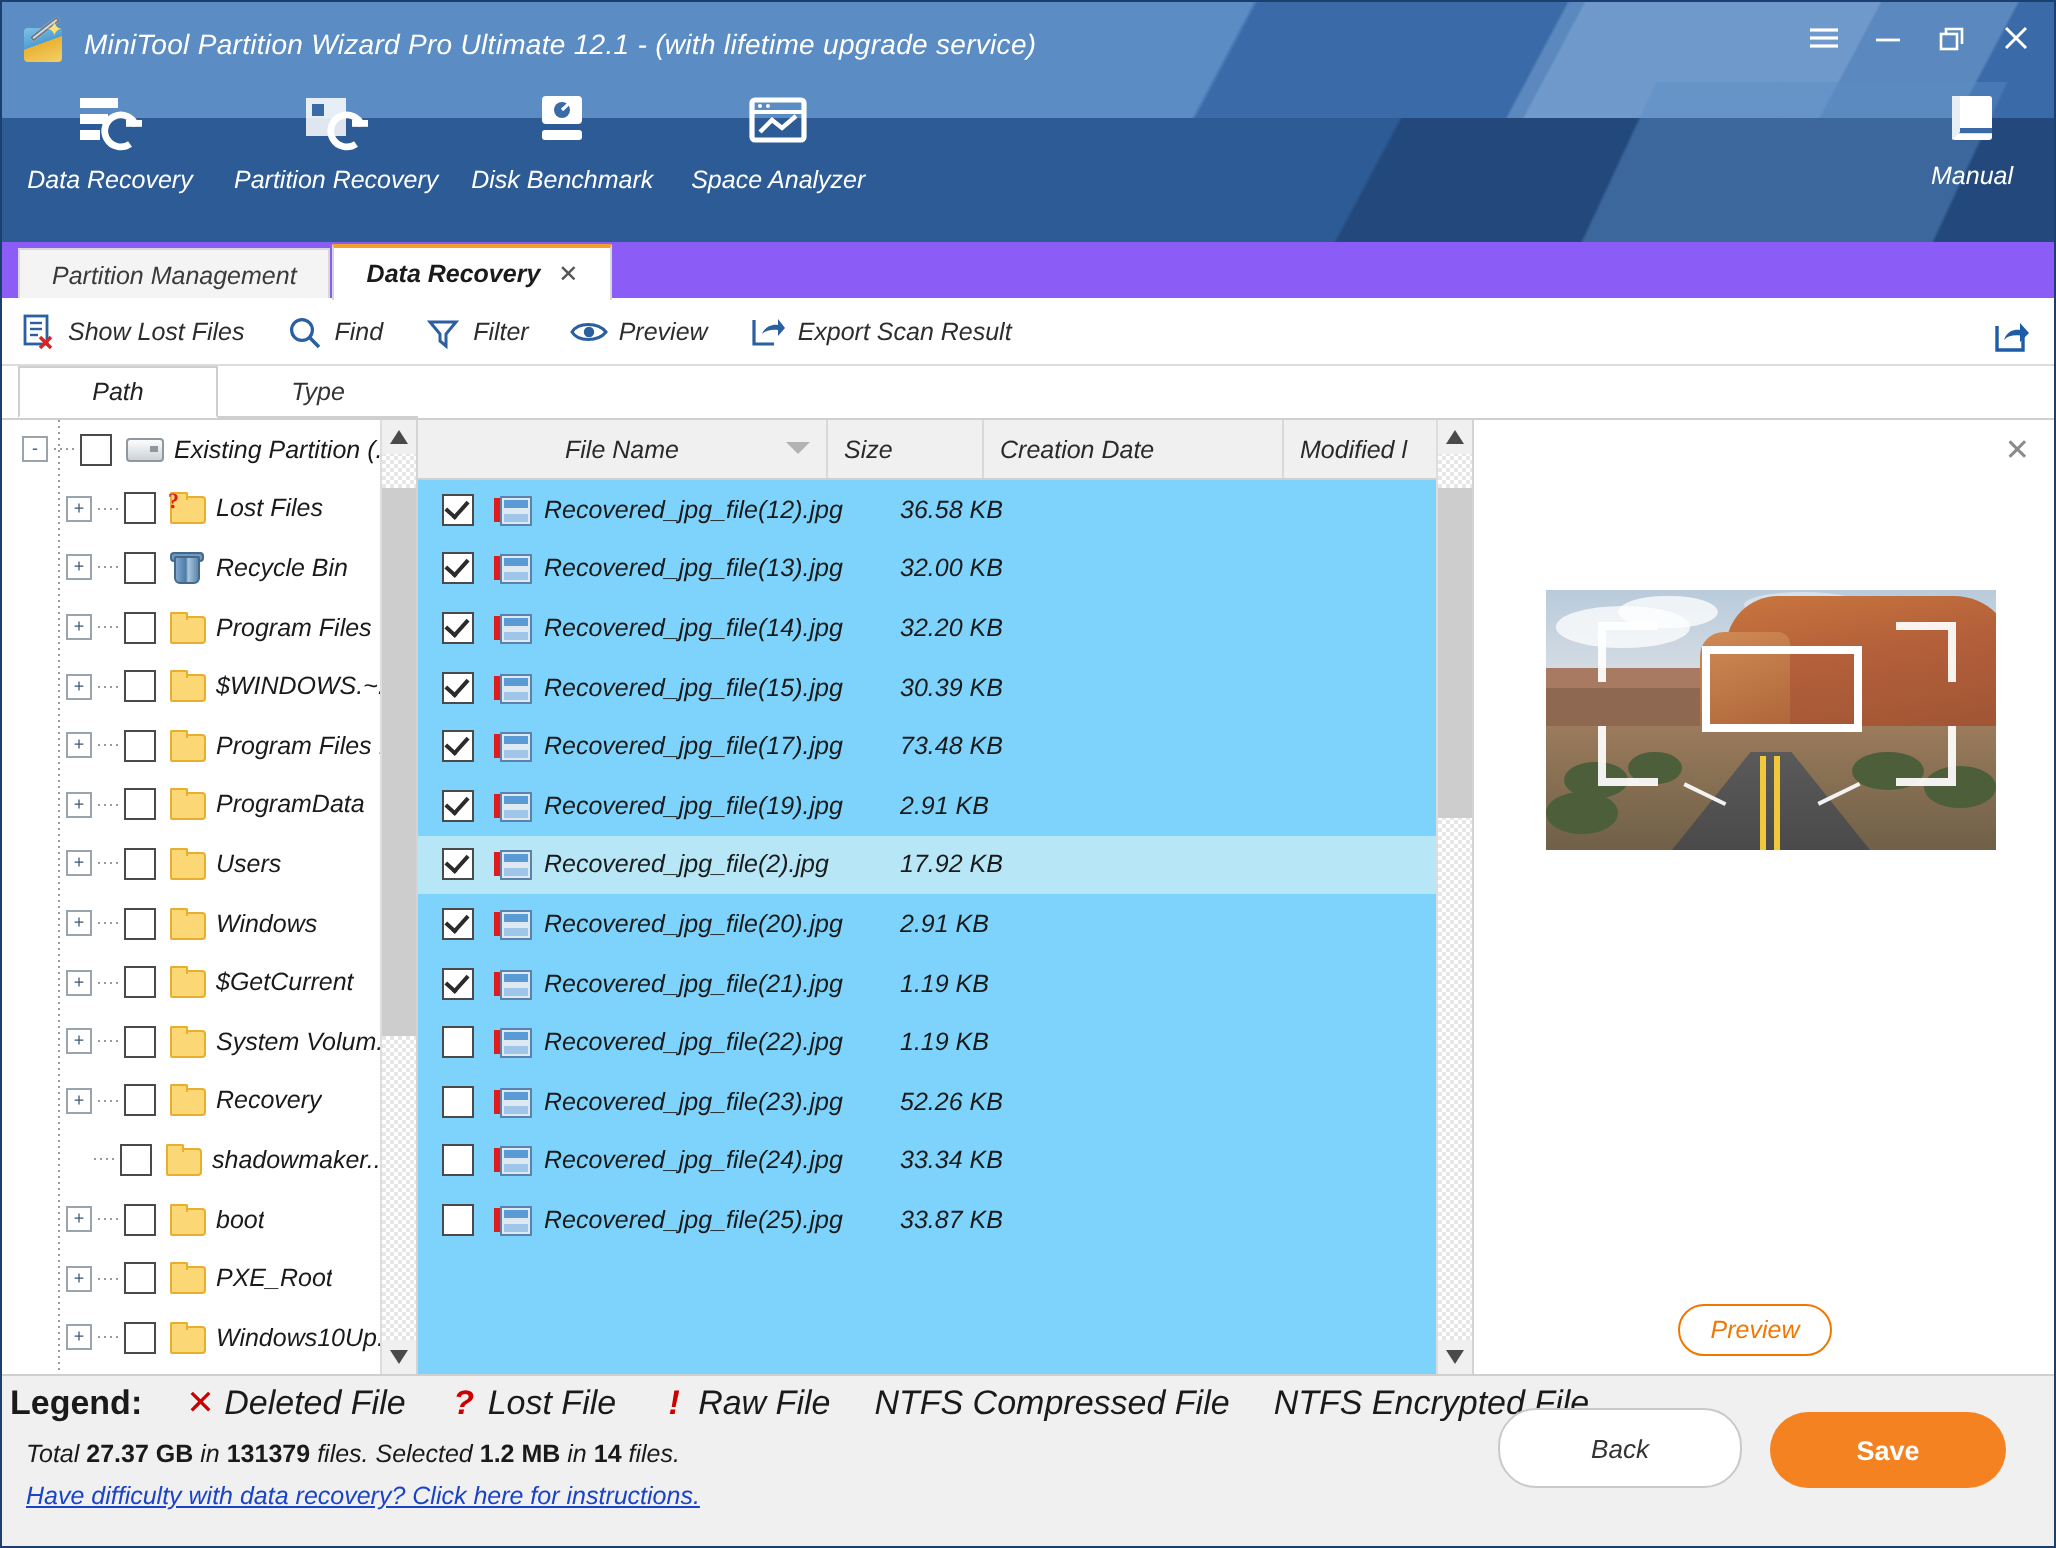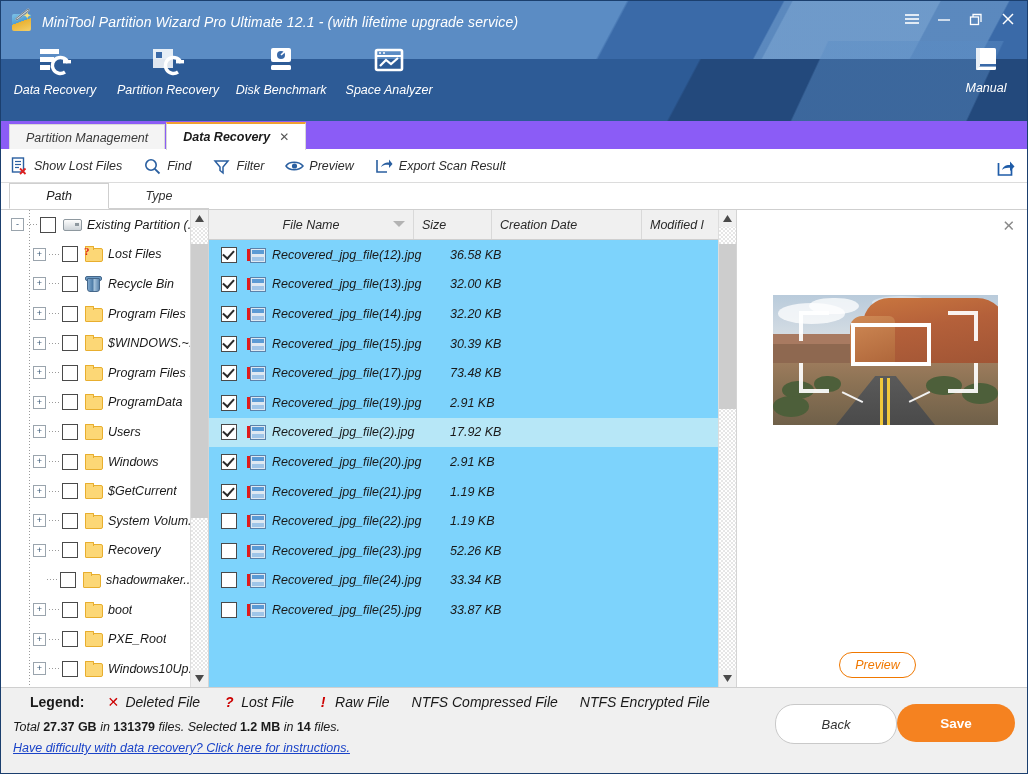--- a/index.html
+++ b/index.html
@@ -196,32 +196,32 @@
        display:flex;align-items:center;justify-content:center;cursor:default;box-sizing:border-box;}
 
   .meta{position:absolute;left:38px;top:516px;width:240px;}
   .mrow{display:flex;height:25px;align-items:center;font-size:12.5px;font-style:italic;color:#1a1a1a;}
   .mkey{width:92px;flex:0 0 92px;}
   .mval{flex:1 1 auto;white-space:nowrap;}
 
   
   .footer{flex:0 0 86px;height:86px;background:#f0f0f0;border-top:1px solid #cfcfcf;
           position:relative;box-sizing:border-box;}
-  .legend{display:flex;align-items:center;height:24px;padding:2px 0 0 29px;font-size:14px;}
+  .legend{display:flex;align-items:center;height:24px;padding:2px 0 0 4px;font-size:17px;}
   .legend .ttl{font-weight:bold;font-style:normal;color:#1a1a1a;margin-right:22px;}
   .lgi{display:flex;align-items:center;margin-right:22px;font-style:italic;color:#1a1a1a;}
   .lgi .mk{width:14px;text-align:center;font-weight:bold;margin-right:5px;}
   .mk.x{color:#cc0000;}
   .mk.q{color:#cc0000;}
   .mk.b{color:#cc0000;}
   .totals{padding:6px 0 0 12px;font-size:12.5px;font-style:italic;color:#1a1a1a;}
   .totals b{font-style:normal;}
   .helplink{padding:7px 0 0 12px;font-size:12.5px;font-style:italic;color:#1a43c8;
             text-decoration:underline;cursor:default;display:inline-block;}
-  .fbtns{position:absolute;right:12px;top:16px;display:flex;align-items:flex-start;}
+  .fbtns{position:absolute;right:24px;top:16px;display:flex;align-items:flex-end;gap:14px;}
   .btn-back{width:120px;height:38px;border-radius:19px;border:1px solid #c9c9c9;background:#fff;
       color:#333;font-size:13px;font-style:italic;display:flex;align-items:center;justify-content:center;cursor:default;}
   .btn-save{width:118px;height:38px;border-radius:19px;border:none;background:#f58220;
       color:#fff;font-size:13.5px;font-weight:bold;display:flex;align-items:center;justify-content:center;cursor:default;}
 </style>
 </head>
 <body>
 
 <div class="app">
 

